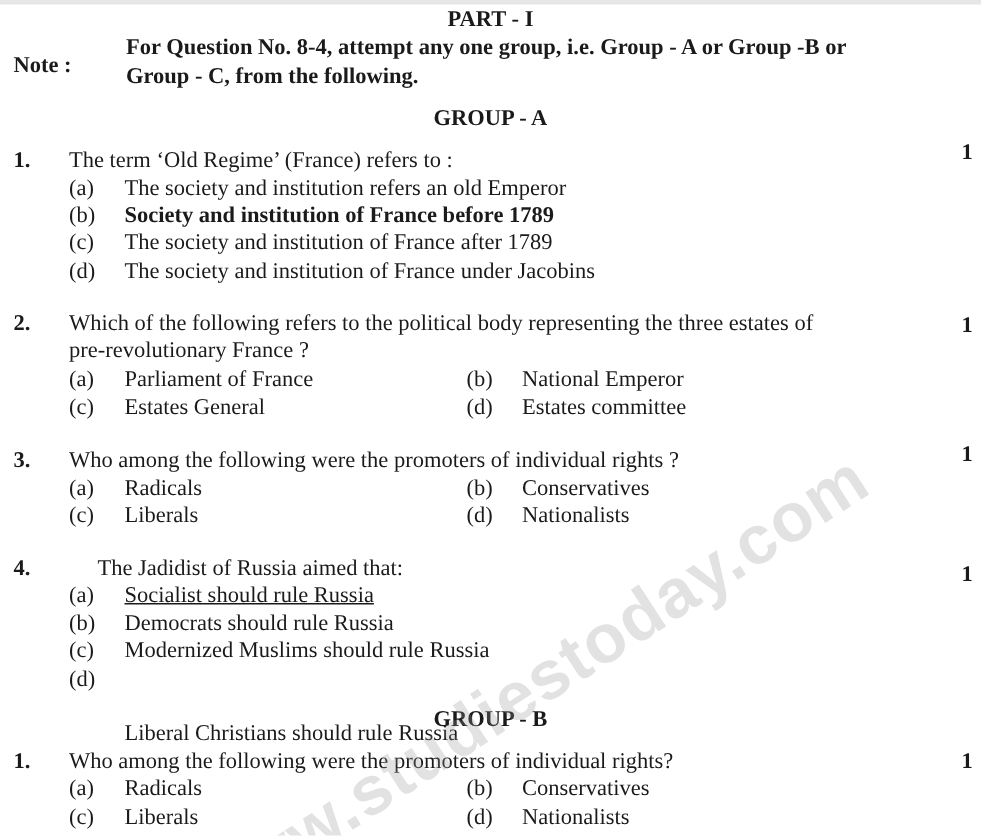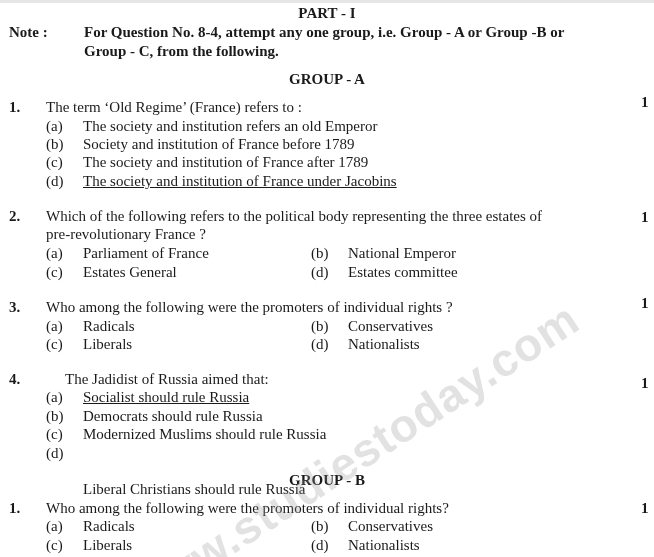--- a/index.html
+++ b/index.html
@@ -17,38 +17,38 @@
     .optt2 { left: 348px; }
     .watermark { position: absolute; left: 120px; top: 400px; font-family: "Liberation Sans", sans-serif; font-weight: bold; font-size: 46px; color: rgba(150,150,150,0.28); transform: rotate(-33deg); transform-origin: left top; white-space: nowrap; letter-spacing: 1px; pointer-events: none; }
   </style>
 </head>
 <body>
 
 <div class="topline"></div>
 
 <div class="abs bold center" style="top:4px;">PART - I</div>
 
-<div class="abs bold" style="left:9px; top:23px;">Note :</div>
+<div class="abs bold" style="left:9px; top:35px;">Note :</div>
 <div class="abs bold" style="left:84px; top:23px;">For Question No. 8-4, attempt any one group, i.e.  Group - A or Group -B or</div>
 <div class="abs bold" style="left:84px; top:42px;">Group - C, from the following.</div>
 
 <div class="abs bold center" style="top:70px;">GROUP - A</div>
 
 <div>
   <div class="abs qnum" style="top:98px;">1.</div>
   <div class="abs qtext" style="top:98px;">The term ‘Old Regime’ (France) refers to :</div>
   <div class="abs marks" style="top:93px;">1</div>
   <div class="abs optl" style="top:117px;">(a)</div>
   <div class="abs optt" style="top:117px;">The society and institution refers an old Emperor</div>
   <div class="abs optl" style="top:135px;">(b)</div>
-  <div class="abs optt" style="top:135px;">Society and institution of France before 1789</div>
+  <div class="abs optt" style="top:135px;font-weight:bold;">Society and institution of France before 1789</div>
   <div class="abs optl" style="top:153px;">(c)</div>
   <div class="abs optt" style="top:153px;">The society and institution of France after 1789</div>
   <div class="abs optl" style="top:172px;">(d)</div>
-  <div class="abs optt" style="top:172px;text-decoration:underline;">The society and institution of France under Jacobins</div>
+  <div class="abs optt" style="top:172px;">The society and institution of France under Jacobins</div>
 </div>
 
 <div>
   <div class="abs qnum" style="top:207px;">2.</div>
   <div class="abs qtext" style="top:207px;text-align:center;">Which of the following refers to the political body representing the three estates of</div>
   <div class="abs qtext" style="top:225px;">pre-revolutionary France ?</div>
   <div class="abs marks" style="top:208px;">1</div>
   <div class="abs optl" style="top:244px;">(a)</div>
   <div class="abs optt" style="top:244px;">Parliament of France</div>
   <div class="abs optl2" style="top:244px;">(b)</div>

